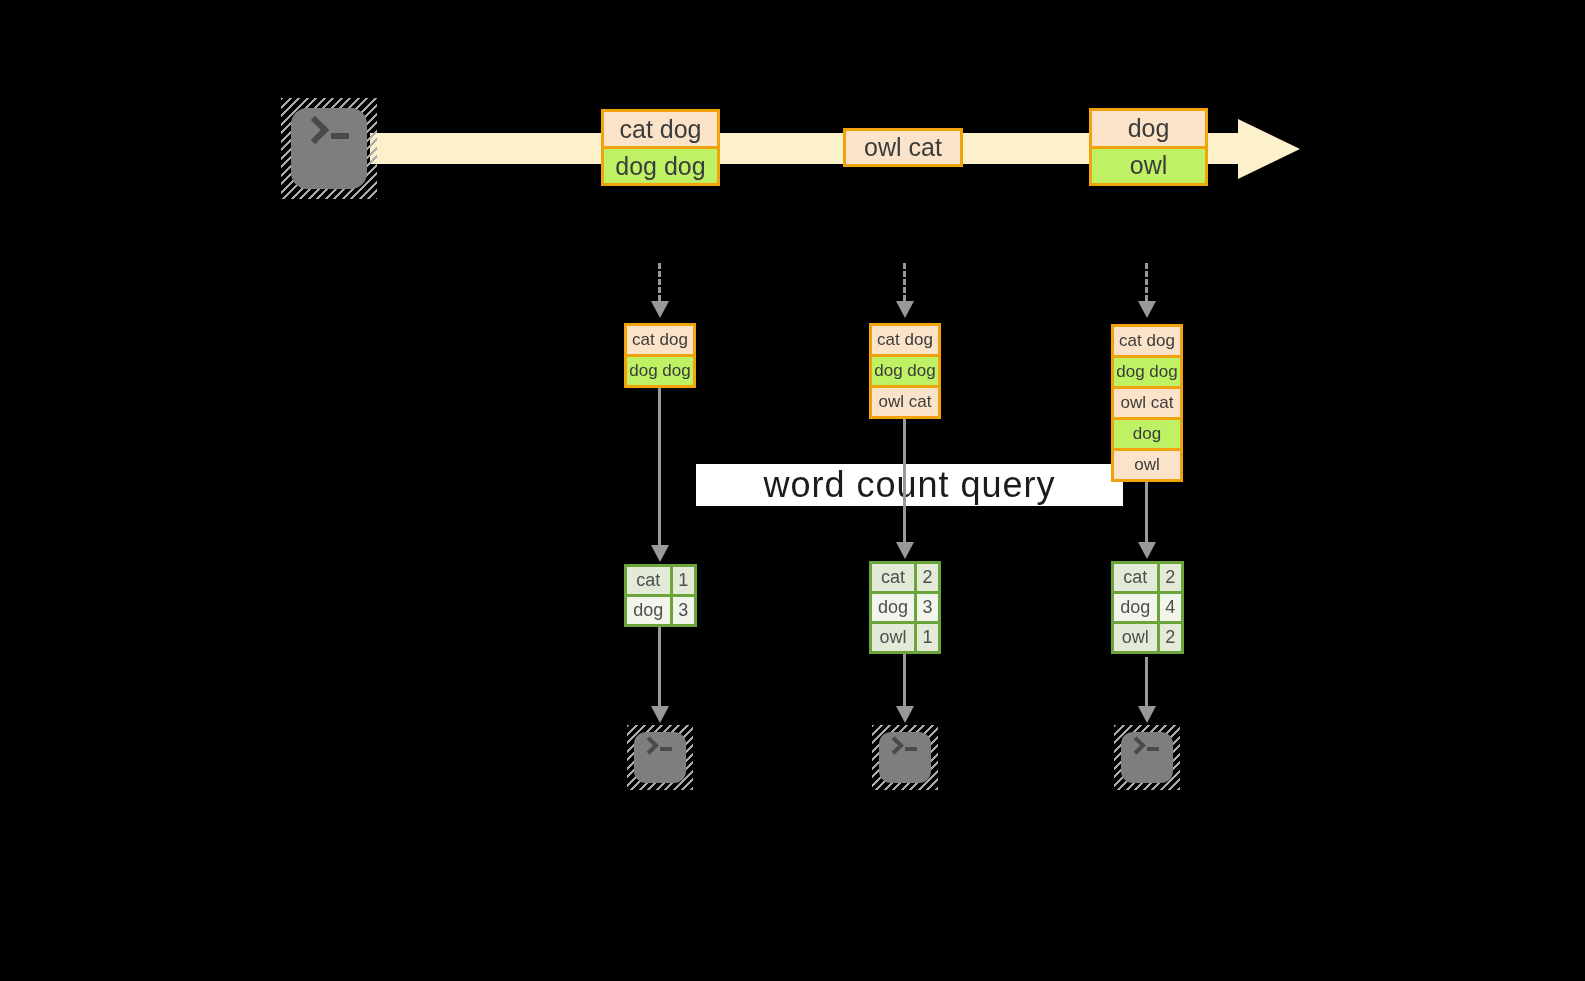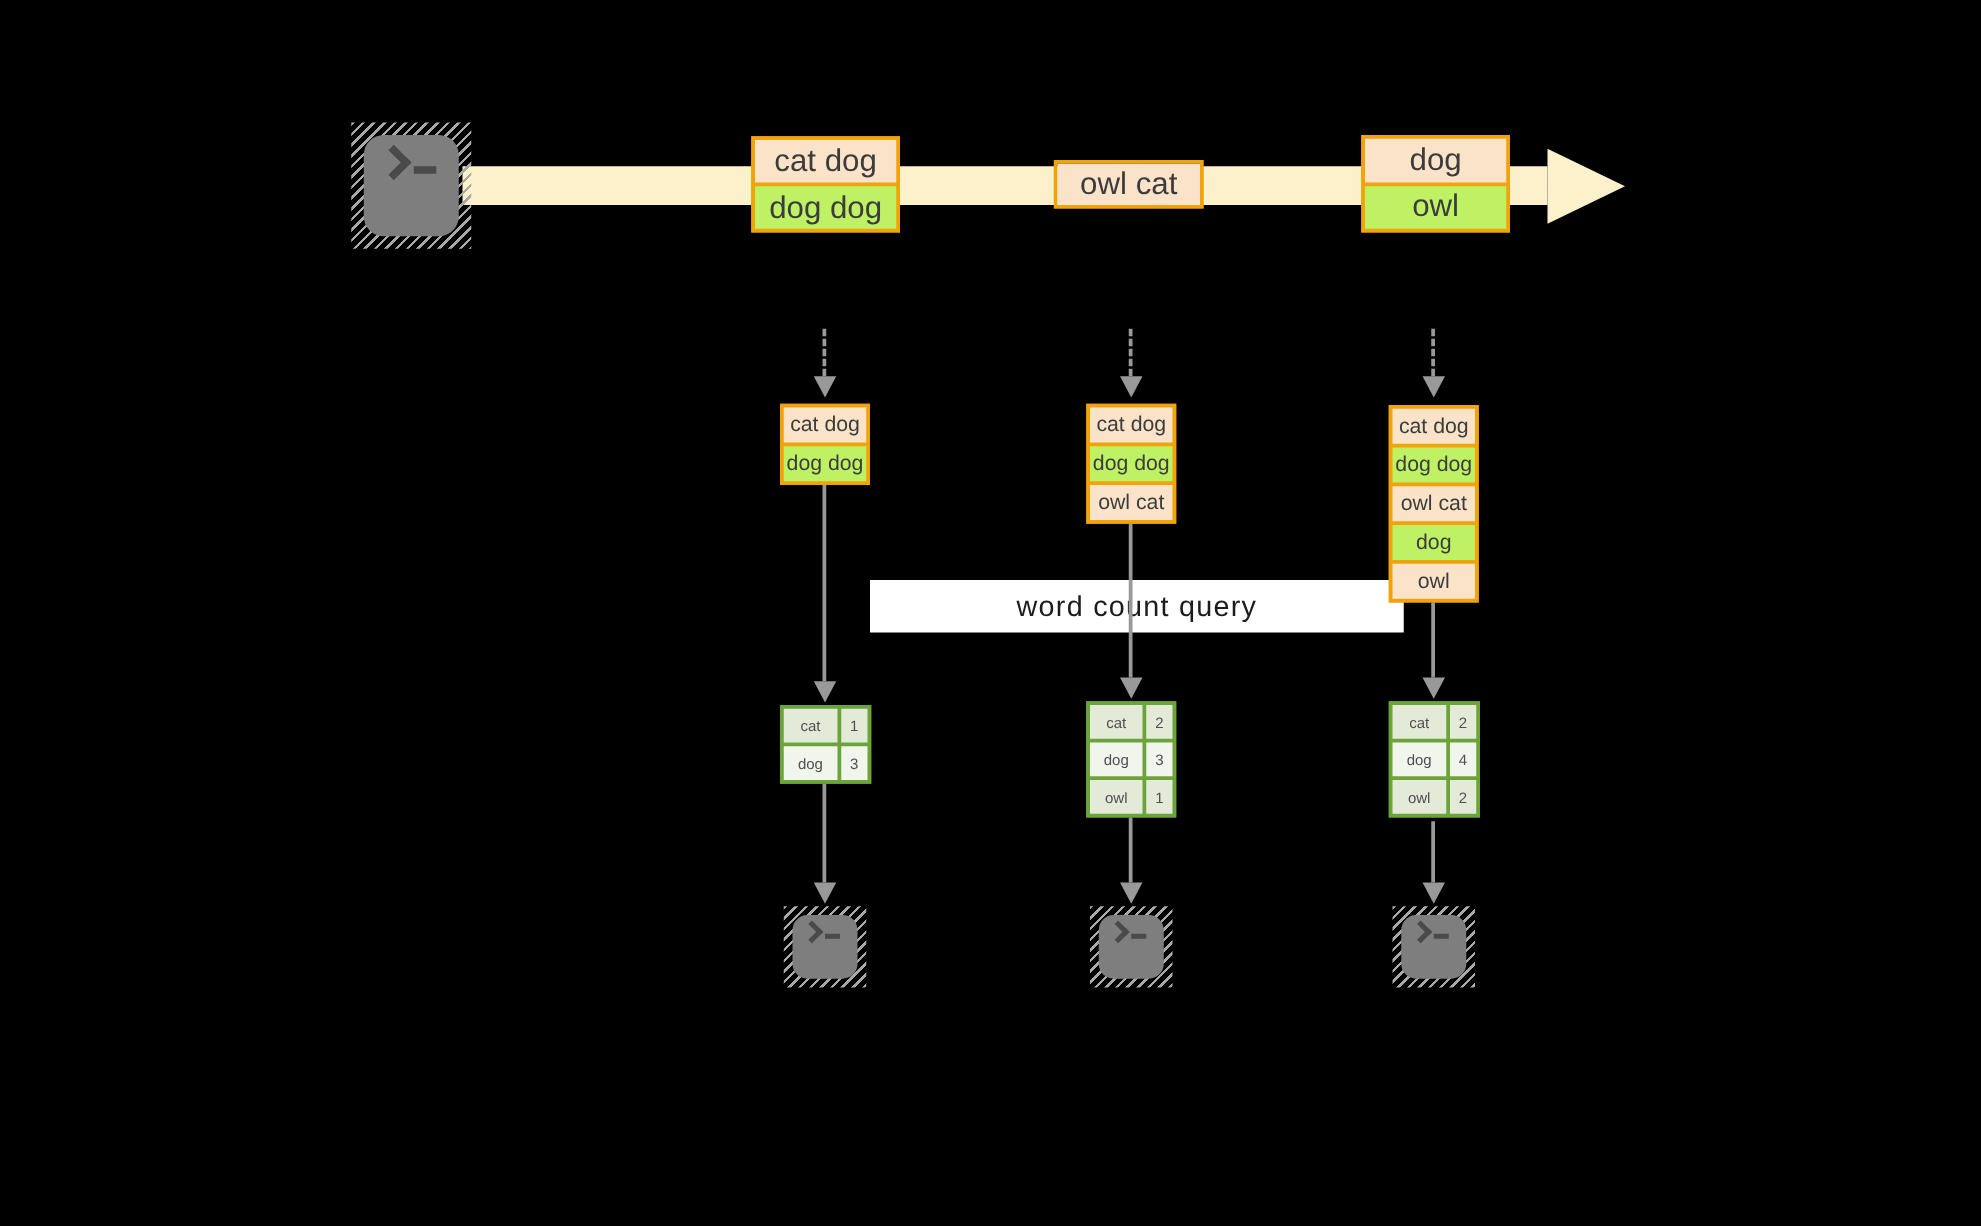--- a/index.html
+++ b/index.html
@@ -42,37 +42,37 @@
   .tlbox1{left:601px;top:109px;width:113px;height:71px;}
   .tlbox2{left:843px;top:128px;width:114px;height:33px;}
   .tlbox3{left:1089px;top:108px;width:113px;height:72px;}
   .stbox1{left:624px;top:323px;width:66px;}
   .stbox2{left:869px;top:323px;width:66px;}
   .stbox3{left:1111px;top:324px;width:66px;}
 
   
   .gtable{position:absolute;z-index:3;background:#6BA43A;border:3px solid #6BA43A;
           display:grid;grid-template-columns:2fr 1fr;gap:3px;}
-  .gcell{display:flex;align-items:center;justify-content:center;font-size:12px;color:#4f4f4f;height:27px;}
+  .gcell{display:flex;align-items:center;justify-content:center;font-size:18px;color:#4f4f4f;height:27px;}
   .gfill-a{background:#E4EAD8;}
   .gfill-b{background:#F2F5EB;}
   .gt1{left:624px;top:564px;width:67px;}
   .gt2{left:869px;top:561px;width:66px;}
   .gt3{left:1111px;top:561px;width:67px;}
 
   
   .vline{position:absolute;width:3px;background:#999;z-index:2;}
   .vdash{position:absolute;width:0;border-left:3px dashed #999;z-index:2;}
   .ah{position:absolute;width:0;height:0;z-index:2;
       border-left:9px solid transparent;border-right:9px solid transparent;border-top:17px solid #999;}
 
   
   .qlabel{position:absolute;left:696px;top:464px;width:427px;height:42px;background:#fff;z-index:1;
           display:flex;align-items:center;justify-content:center;
-          font-size:23px;font-weight:300;color:#1c1c1c;letter-spacing:1px;}
+          font-size:36px;font-weight:300;color:#1c1c1c;letter-spacing:1px;}
 </style>
 </head>
 <body>
 
 <div class="canvas">
 
   <div class="qlabel">word count query</div>
 
   <div class="band"></div>
   <div class="band-head"></div>

